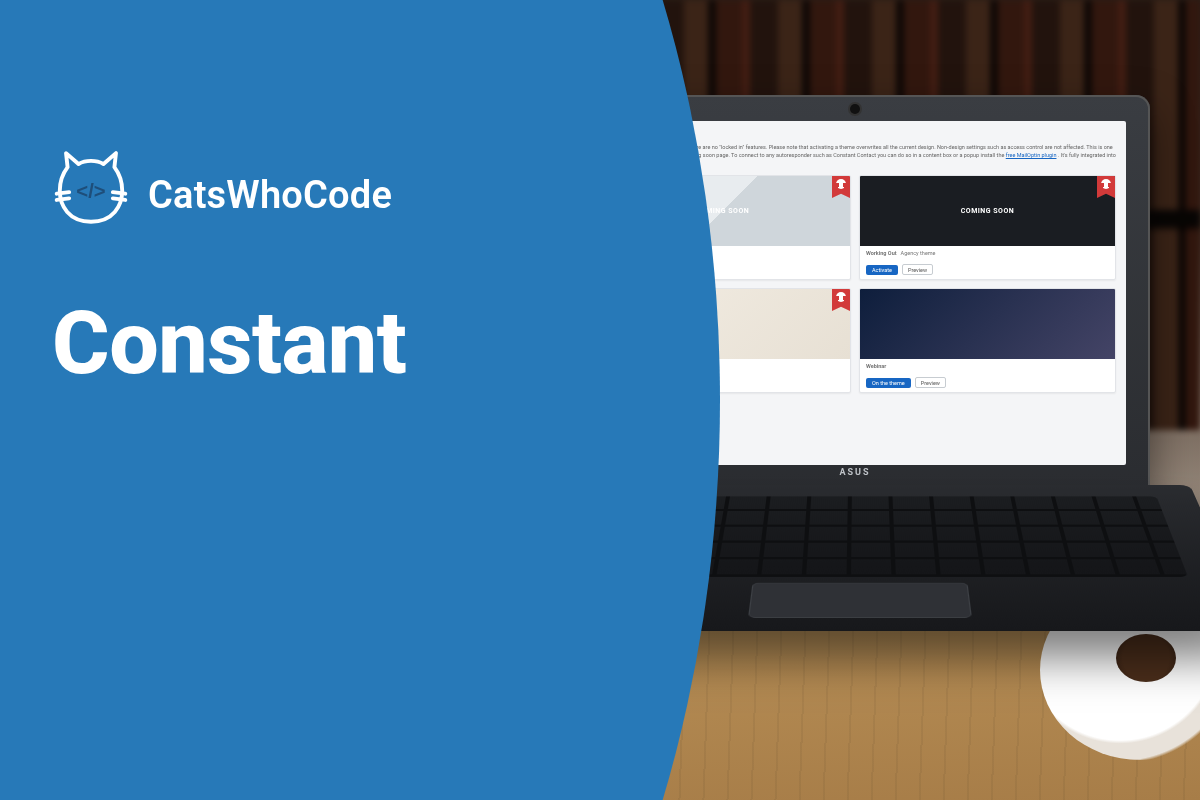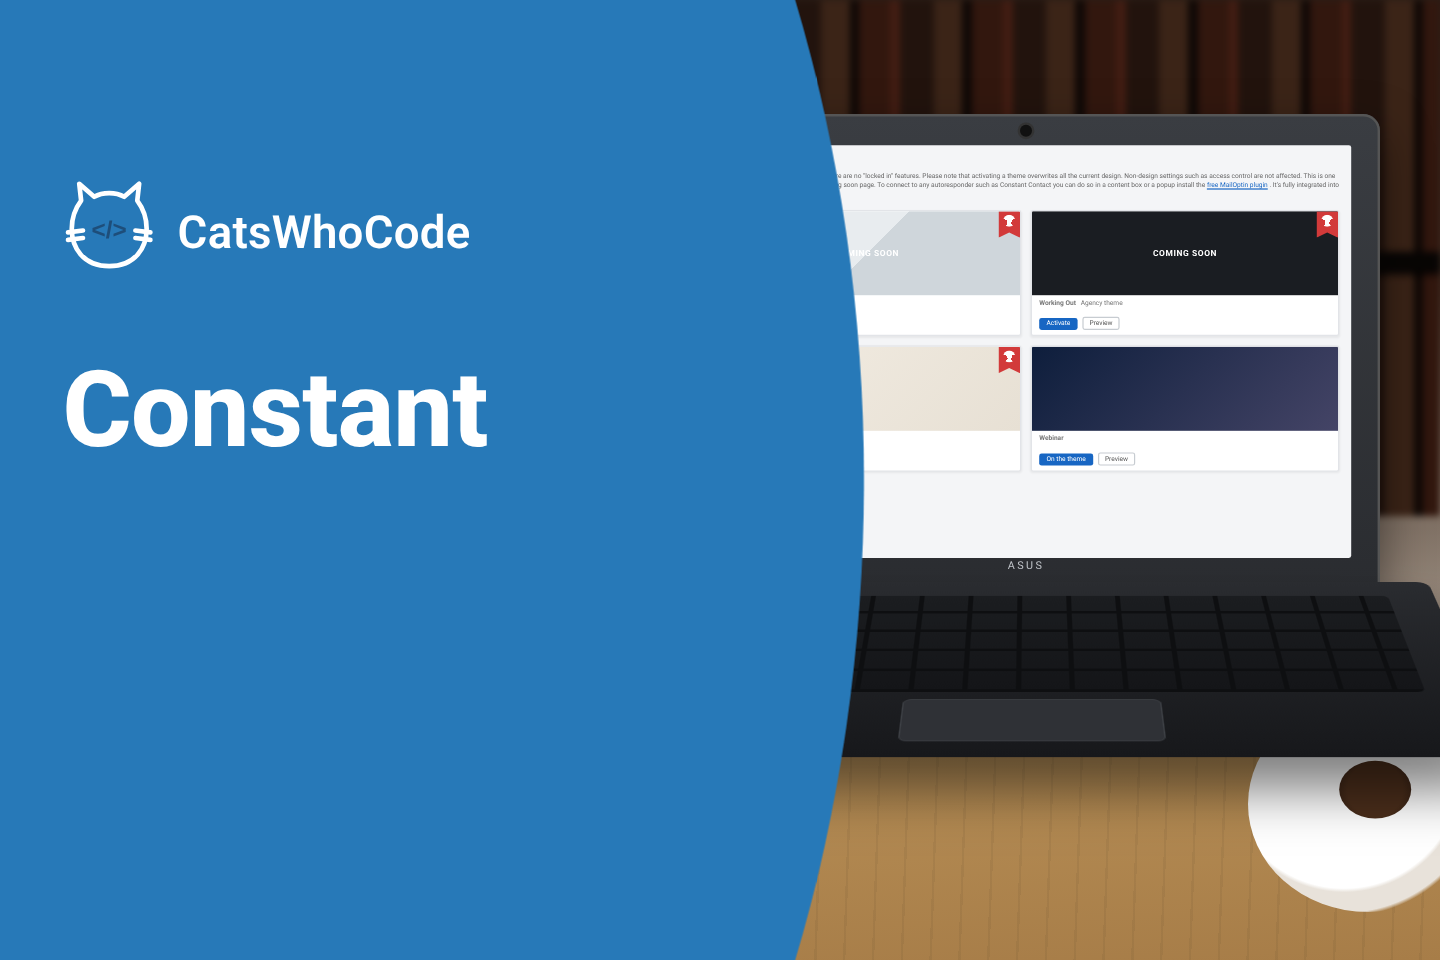--- a/index.html
+++ b/index.html
@@ -43,21 +43,21 @@
     .btn { display:inline-block; background:#1766c3; color:#fff; padding:2px 6px; border-radius:2px; font-size:5.5px; }
     .ghost { display:inline-block; border:1px solid #c7ccd1; color:#555; padding:1.5px 5px; border-radius:2px; font-size:5.5px; }
 
     
     .base { position:absolute; left:-30px; top:390px; width:660px; height:260px; transform:perspective(1400px) rotateX(62deg); transform-origin:top center; background:linear-gradient(#2a2c30,#17181b); border-radius:10px 10px 18px 18px; box-shadow:0 40px 60px rgba(0,0,0,.5); }
     .keys { position:absolute; left:38px; right:38px; top:24px; height:150px; background:
       repeating-linear-gradient(90deg,#0e0f11 0 4px, transparent 4px 40px),
       repeating-linear-gradient(0deg,#0e0f11 0 4px, transparent 4px 30px),
       linear-gradient(#1b1d20,#141518); border-radius:6px; }
     .trackpad{position:absolute;left:50%;top:184px;transform:translateX(-50%);width:190px;height:56px;background:#2f3136;border-radius:6px;border:1px solid #3e4146;}
-    .brandtag{position:absolute;left:50%;top:372px;transform:translateX(-50%);font-size:9px;letter-spacing:2px;color:#bfc3c8;font-weight:400;}
+    .brandtag{position:absolute;left:50%;top:372px;transform:translateX(-50%);font-size:9px;letter-spacing:2px;color:#bfc3c8;font-weight:700;}
 
     
     .overlay { position:absolute; left:0; top:0; bottom:0; width:760px; background:#2779b8; color:#fff; padding:150px 60px 0 52px; clip-path: ellipse(760px 1050px at -40px 50%); }
     .overlay::after{content:"";position:absolute;right:-5px;top:0;bottom:0;width:10px;background:#0e3a5f;filter:blur(2px);opacity:.35;clip-path: ellipse(760px 1050px at -45px 50%);}    
 
     .brandrow { display:flex; align-items:center; gap:18px; margin-bottom:70px; }
     .logo { position:relative; width:78px; height:78px; }
     .logo svg { width:78px; height:78px; display:block; }
     .brandname { font-size:38px; font-weight:600; letter-spacing:.2px;margin-top:12px; }
     .title { font-size:88px; line-height:1.02; font-weight:800; letter-spacing:-.5px; }

